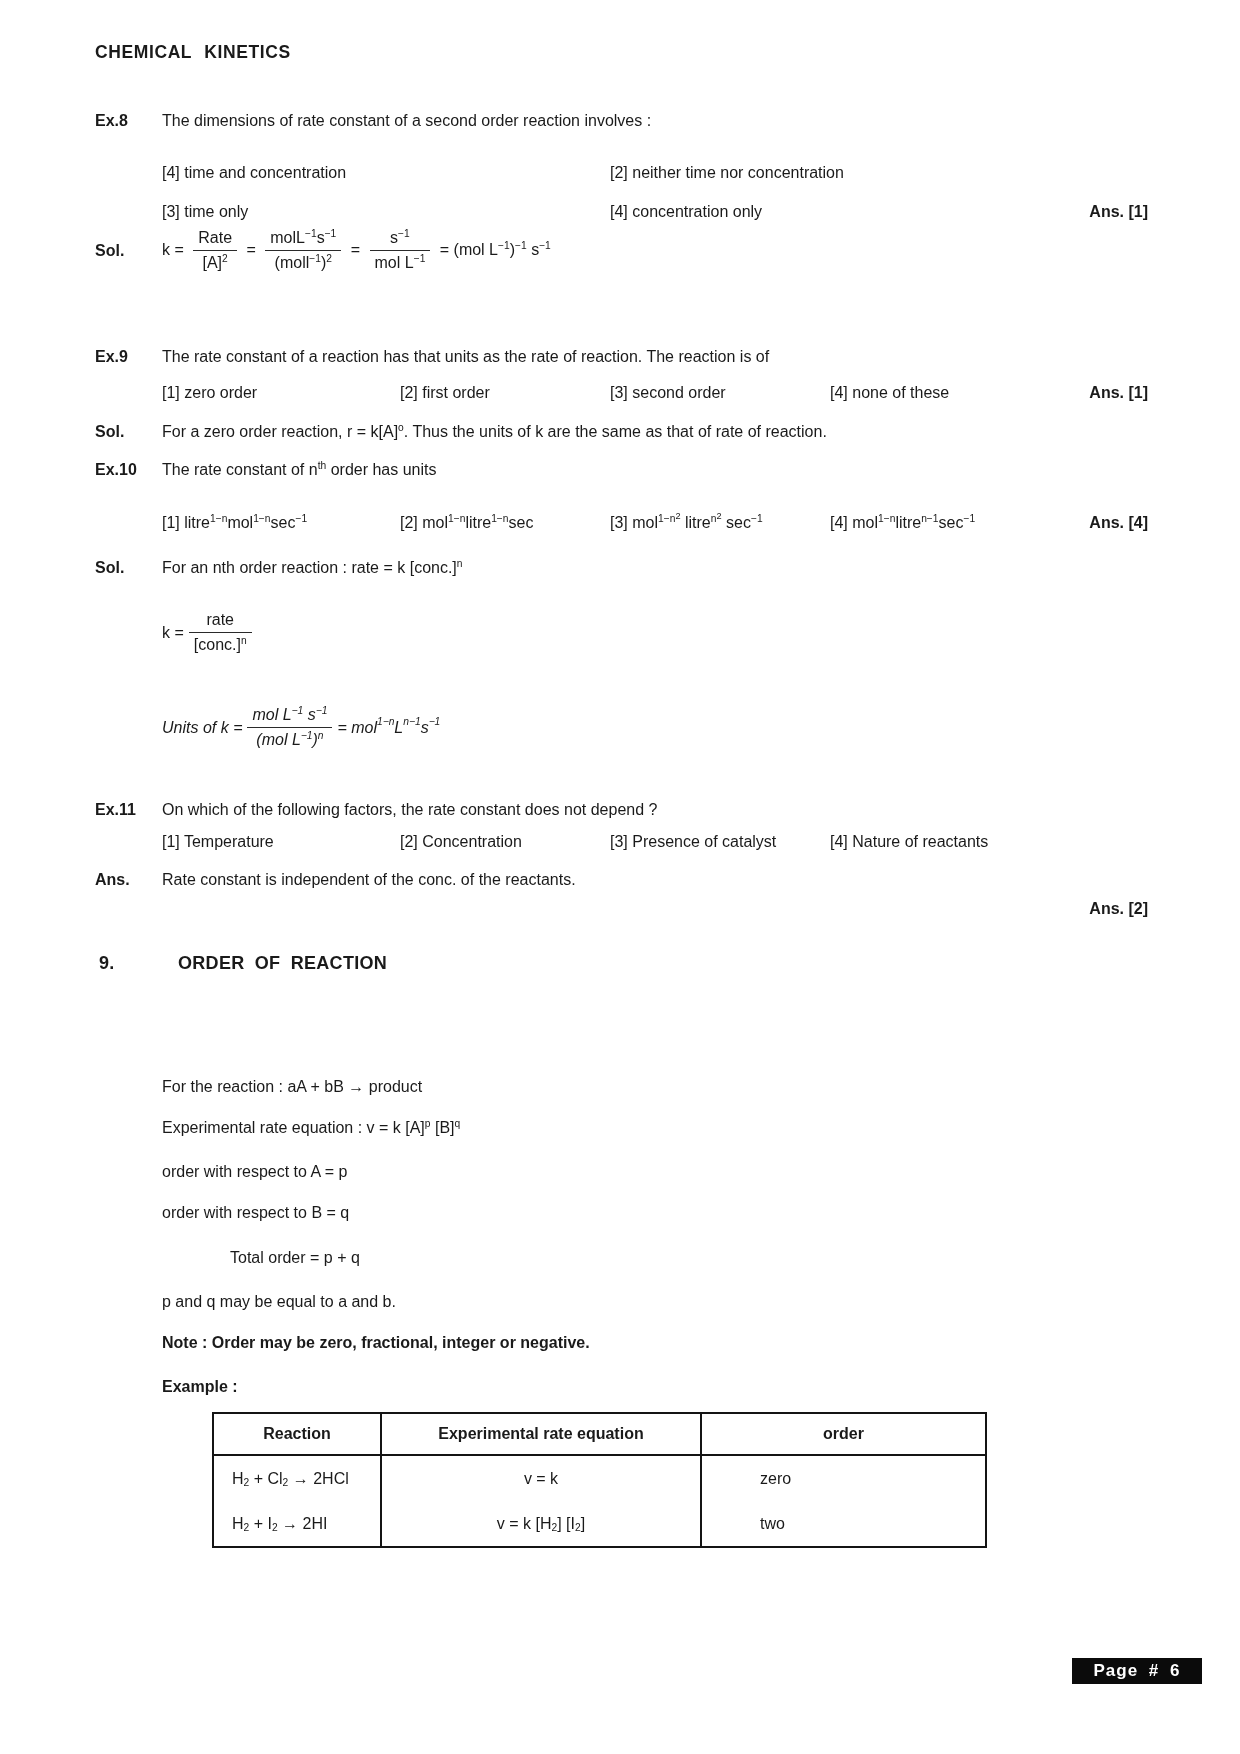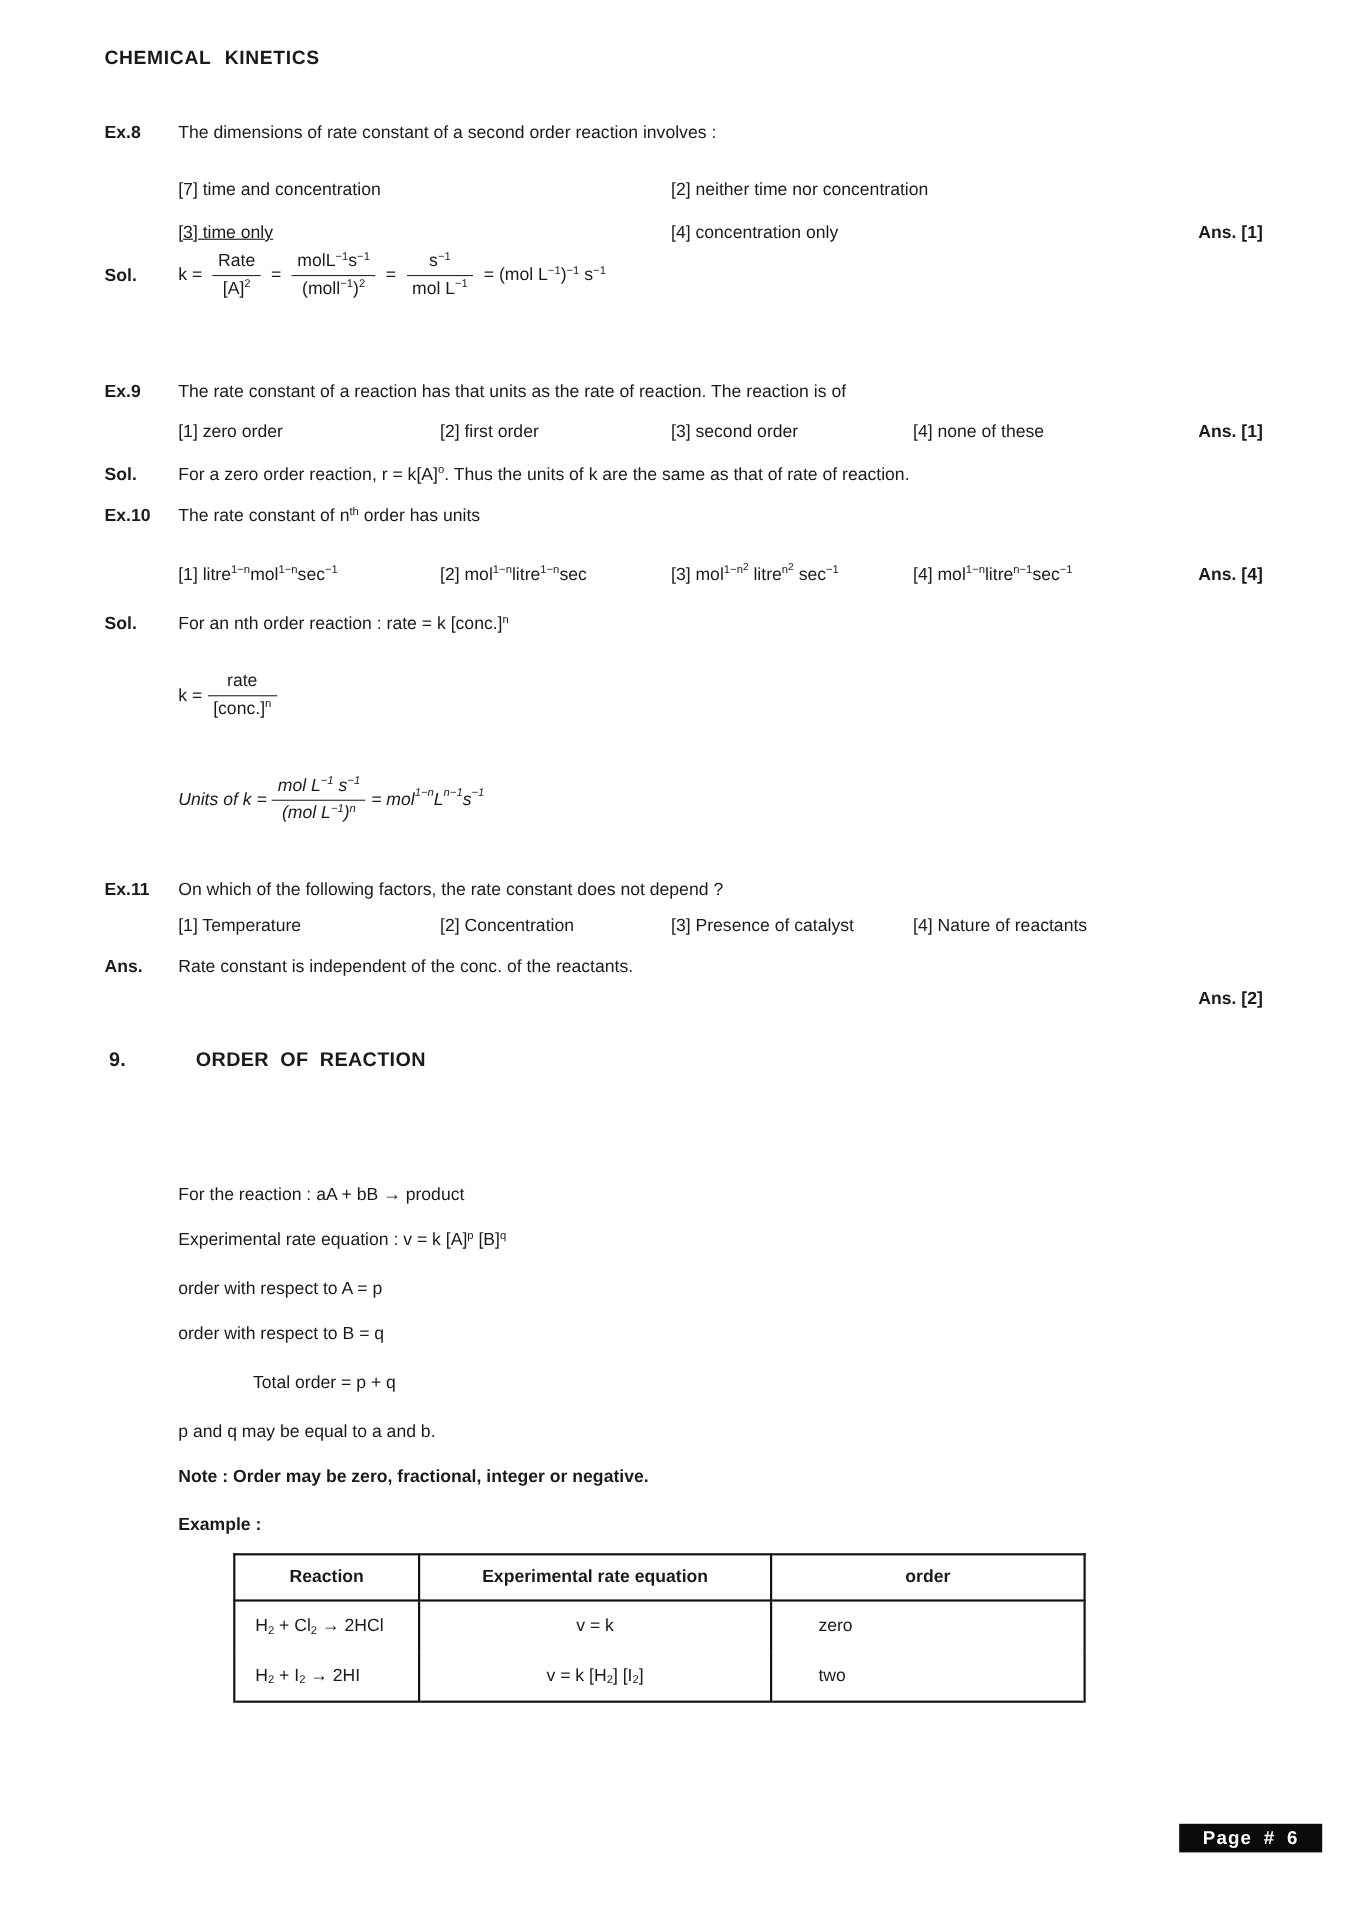--- a/index.html
+++ b/index.html
@@ -23,39 +23,39 @@
   .frow{position:absolute;display:flex;align-items:center;white-space:nowrap;}
   .sol-lab{display:inline-block;width:67px;font-weight:bold;}
   .frac{display:inline-block;text-align:center;vertical-align:middle;margin:0 5px;}
   .frac .num{display:block;padding:1px 5px 3px;border-bottom:1.6px solid #2a2a2a;}
   .frac .den{display:block;padding:3px 5px 1px;}
   table.ex-table{border-collapse:collapse;border:2.5px solid #141414;table-layout:fixed;}
   table.ex-table th{border:2.5px solid #141414;font-weight:bold;font-size:16px;height:38px;text-align:center;}
   table.ex-table td{border-left:2.5px solid #141414;border-right:2.5px solid #141414;height:43px;vertical-align:middle;}
   td.c-react{text-align:left;padding-left:18px;}
   td.c-eq{text-align:center;}
-  td.c-ord{text-align:left;padding-left:42px;}
+  td.c-ord{text-align:left;padding-left:58px;}
   .badge{
     position:absolute;background:#0b0b0b;color:#ffffff;
     font-weight:bold;font-size:17px;letter-spacing:1px;word-spacing:5px;
     display:flex;align-items:center;justify-content:center;
   }
 </style>
 </head>
 <body>
 
 <div class="page">
 
   <div class="abs doc-title" style="left:95px;top:42px;">CHEMICAL KINETICS</div>
 
   <span class="abs b" style="left:95px;top:111px;">Ex.8</span>
   <span class="abs" style="left:162px;top:111px;">The dimensions of rate constant of a second order reaction involves :</span>
-  <span class="abs" style="left:162px;top:163px;">[7] time and concentration</span>
+  <span class="abs" style="left:162px;top:163px;">[4] time and concentration</span>
   <span class="abs" style="left:610px;top:163px;">[2] neither time nor concentration</span>
-  <span class="abs" style="left:162px;top:202px;text-decoration:underline;">[3] time only</span>
+  <span class="abs" style="left:162px;top:202px;">[3] time only</span>
   <span class="abs" style="left:610px;top:202px;">[4] concentration only</span>
   <span class="abs b" style="right:92px;top:202px;">Ans. [1]</span>
 
   <div class="frow" style="left:95px;top:228px;">
     <span class="sol-lab">Sol.</span>
     <span>k = <span class="frac"><span class="num">Rate</span><span class="den">[A]<sup>2</sup></span></span> = <span class="frac"><span class="num">molL<sup>−1</sup>s<sup>−1</sup></span><span class="den">(moll<sup>−1</sup>)<sup>2</sup></span></span> = <span class="frac"><span class="num">s<sup>−1</sup></span><span class="den">mol L<sup>−1</sup></span></span> = (mol L<sup>−1</sup>)<sup>−1</sup> s<sup>−1</sup></span>
   </div>
 
   <span class="abs b" style="left:95px;top:347px;">Ex.9</span>
   <span class="abs" style="left:162px;top:347px;">The rate constant of a reaction has that units as the rate of reaction. The reaction is of</span>

